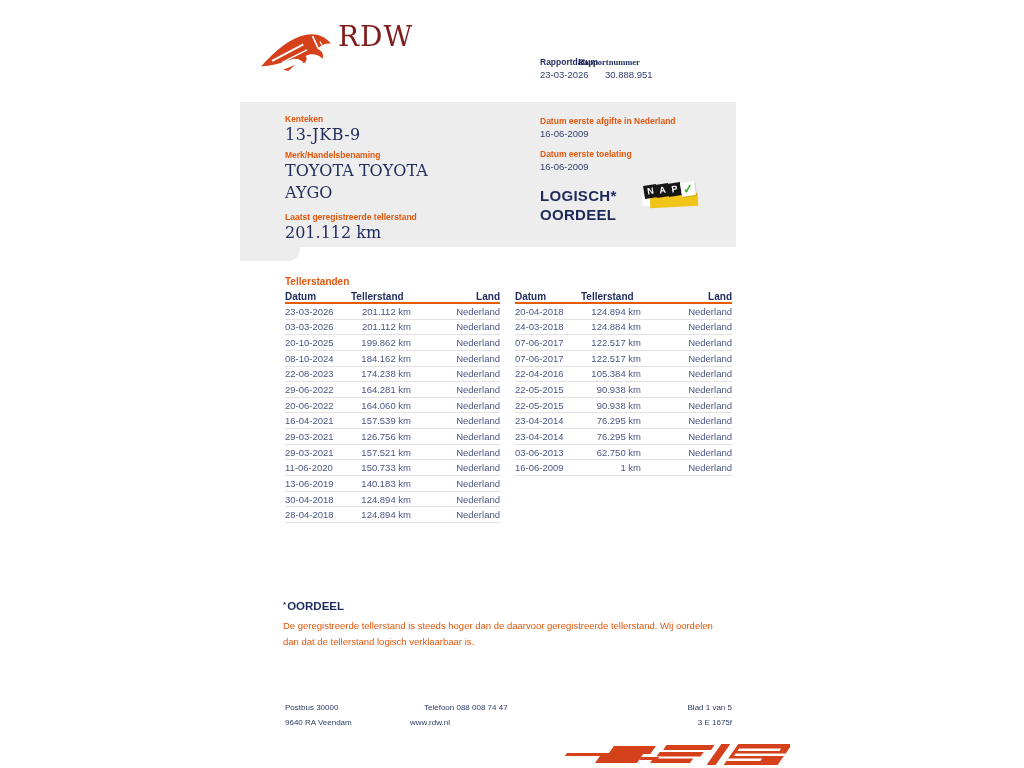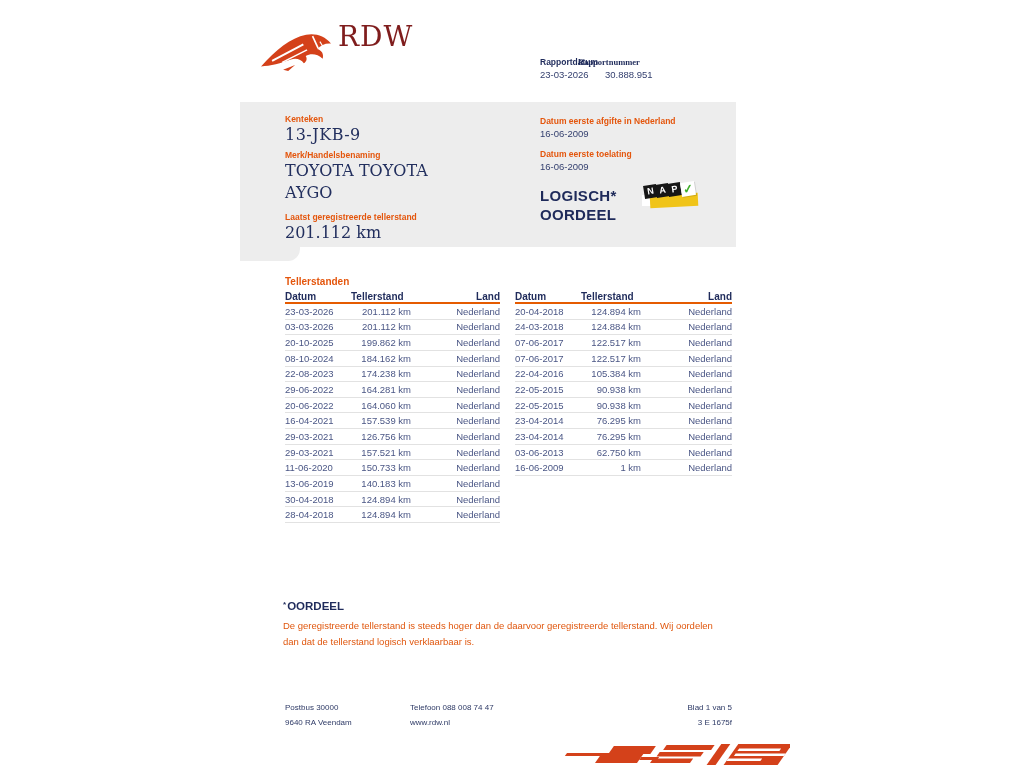--- a/index.html
+++ b/index.html
@@ -55,21 +55,21 @@
   .c-date{width:66px;} .c-km{width:60px;} .c-land{flex:1;text-align:right;}
   .mt-head .c-km{text-align:left;} .mt-row .c-km{text-align:right;}
   
   .footnote{position:absolute;left:283px;top:600px;width:430px;}
   .fn-title{font-size:11.5px;font-weight:bold;color:#1f2b5b;}
   .fn-star{font-size:8px;vertical-align:top;margin-right:1px;}
   .fn-text{margin-top:6px;font-size:9.5px;color:#e0570e;line-height:16px;}
   
   .footer-line{position:absolute;font-size:8px;color:#2e3a66;}
   .f-a1{left:285px;top:703px;} .f-a2{left:285px;top:718px;}
-  .f-p1{left:410px;top:703px;} .f-p2{left:410px;top:718px;}
+  .f-p1{left:424px;top:703px;} .f-p2{left:410px;top:718px;}
   .f-r1{left:600px;top:703px;width:132px;text-align:right;}
   .f-r2{left:600px;top:718px;width:132px;text-align:right;}
   
   .stripes{position:absolute;left:552px;top:743px;width:238px;height:26px;}
 </style>
 </head>
 <body>
 
 <div id="screen">
 

